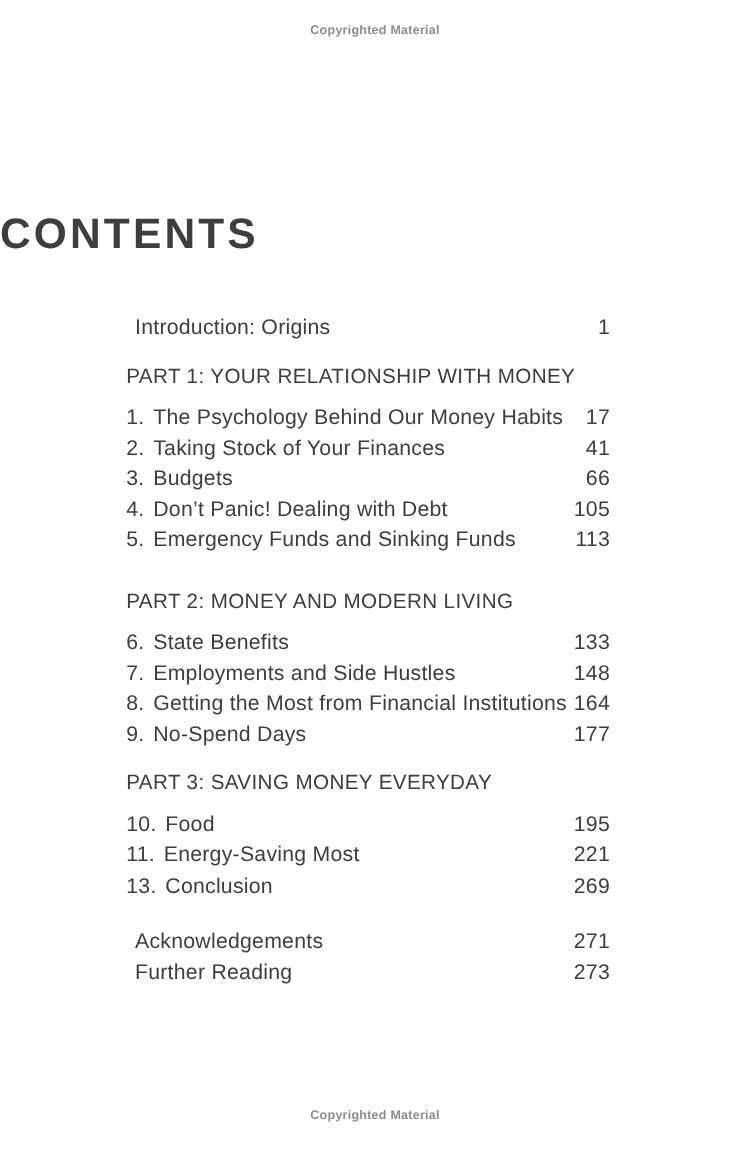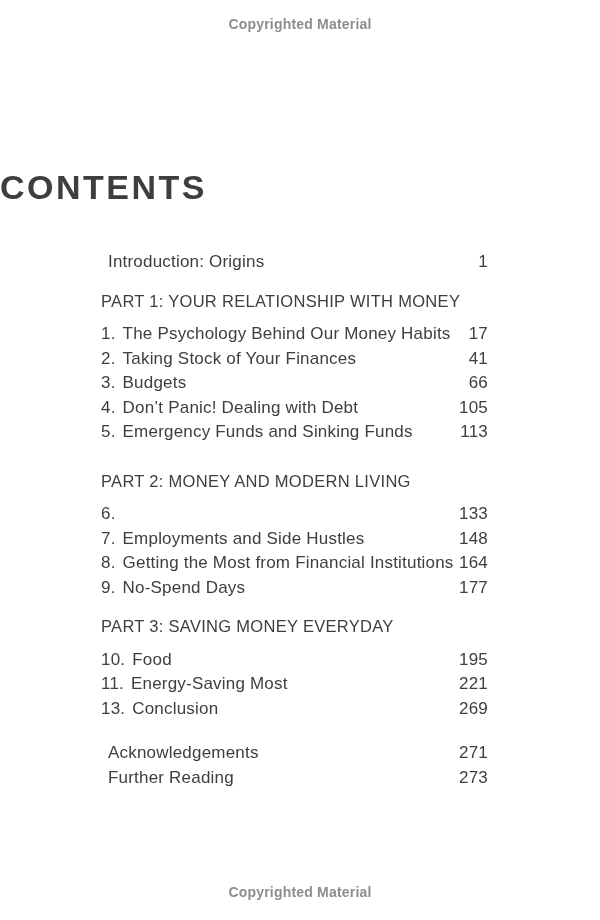--- a/index.html
+++ b/index.html
@@ -6,21 +6,21 @@
   html, body {
     width: 600px; height: 920px;
     background: var(--bg, #ffffff);
     font-family: "Liberation Sans", sans-serif;
     color: var(--text, #3e3e3e);
   }
   body { position: relative; overflow: hidden; }
 
   .copyright {
     text-align: center;
-    font-size: 14px;
+    font-size: 10px;
     font-weight: 700;
     line-height: 15px;
     letter-spacing: 0.2px;
     color: var(--muted, #8d8d8d);
   }
   .copyright.top { padding-top: 17px; }
   .copyright.bottom { position: absolute; left: 0; right: 0; top: 885px; }
 
   h1.book-title {
     margin-top: 140px;
@@ -115,20 +115,21 @@
             <span class="label">Emergency Funds and Sinking Funds</span>
           </span>
           <span class="page-num">113</span>
         </div>
       </section>
       <section class="toc-section sec-idx-2">
         <div class="part-heading">PART 2: MONEY AND MODERN LIVING</div>
         <div class="row">
           <span class="entry">
             <span class="num">6.</span>
+            <span class="label">State Benefits</span>
           </span>
           <span class="page-num">133</span>
         </div>
         <div class="row">
           <span class="entry">
             <span class="num">7.</span>
             <span class="label">Employments and Side Hustles</span>
           </span>
           <span class="page-num">148</span>
         </div>

